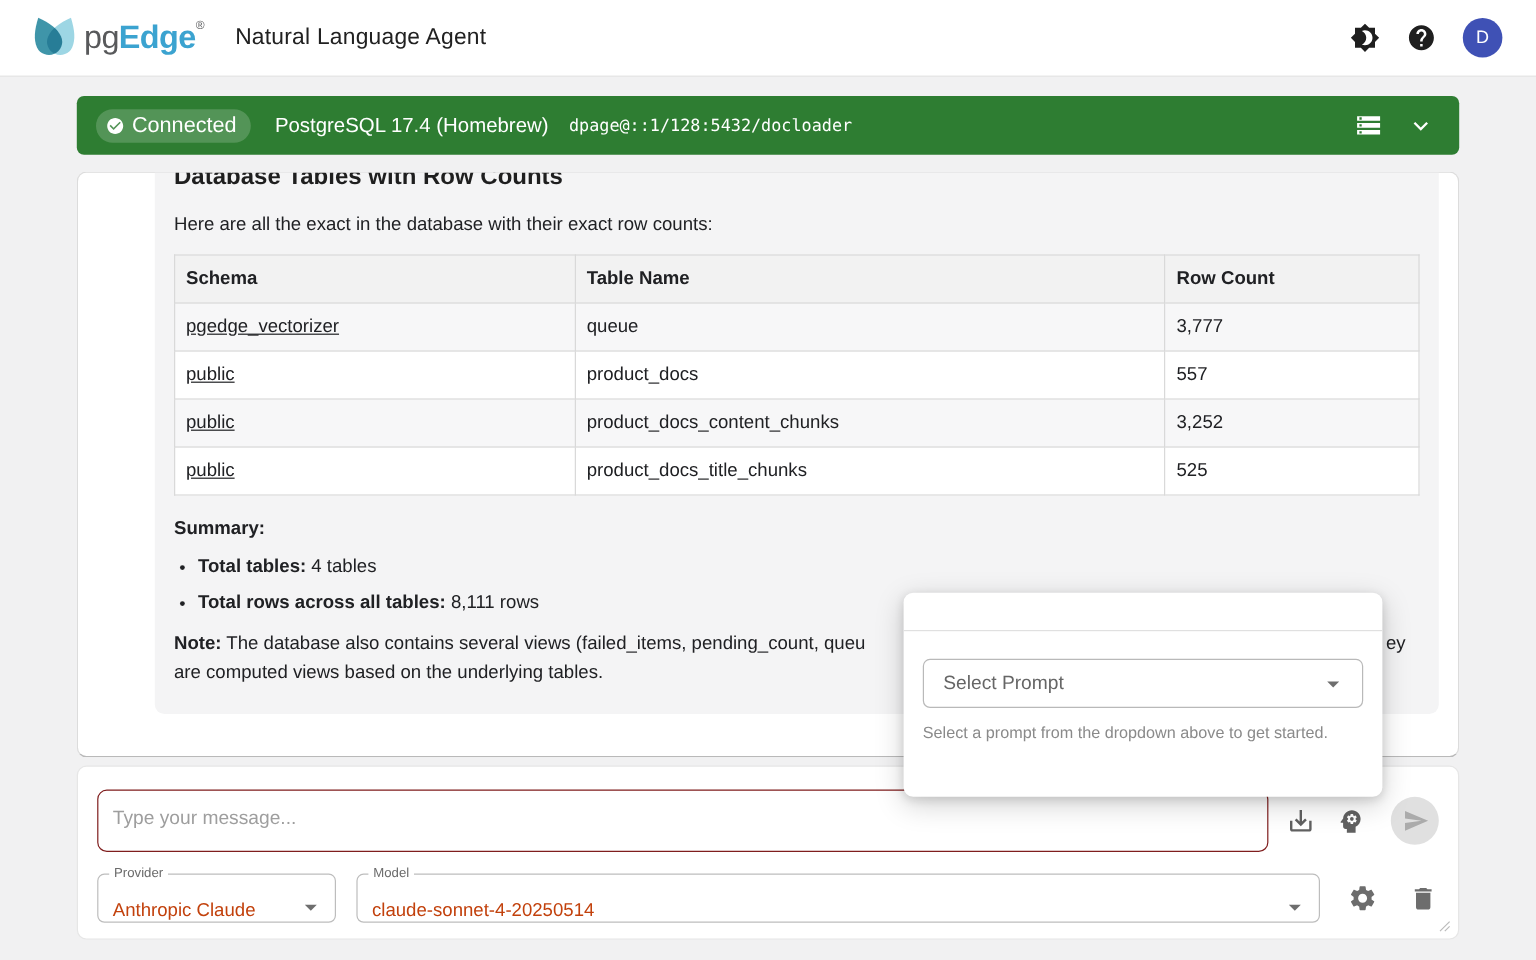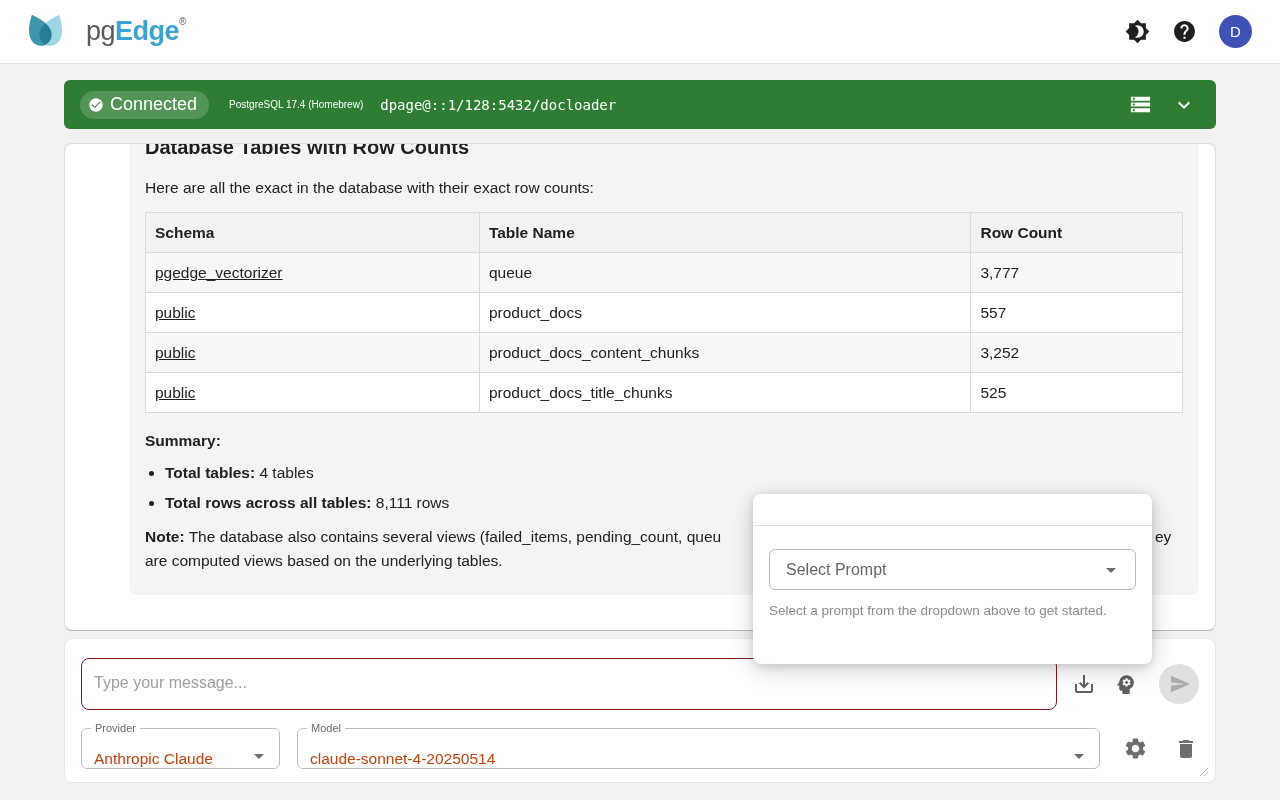--- a/index.html
+++ b/index.html
@@ -10,21 +10,21 @@
     color:#202124;
     position:relative;
   }
   
   .header {
     position:absolute; top:0; left:0; width:1280px; height:64px;
     background:#fff; border-bottom:1px solid var(--header-border,#e2e2e2);
     display:flex; align-items:center; padding:0 28px 0 24px;
   }
   .brand { display:flex; align-items:center; }
-  .brand-text { font-size:27px; letter-spacing:-0.5px; margin-left:18px;text-align:center; }
+  .brand-text { font-size:27px; letter-spacing:-0.5px; margin-left:2px;text-align:center; }
   .brand-pg { color:#58595b; }
   .brand-edge { color:var(--accent-blue,#3ba3d0); font-weight:bold; }
   .brand-reg { font-size:10px; color:#58595b; vertical-align:top; }
   .app-title { font-size:19px; color:#212121; margin-left:26px; letter-spacing:0.2px; }
   .header-right { margin-left:auto; display:flex; align-items:center; gap:22px; }
   .icon-btn { background:none; border:none; cursor:pointer; display:flex; align-items:center; justify-content:center; padding:0; }
   .avatar {
     width:33px; height:33px; border-radius:50%;
     background:var(--avatar-bg,#3f51b5); color:#fff;
     display:flex; align-items:center; justify-content:center;
@@ -34,21 +34,21 @@
   .conn-bar {
     position:absolute; top:80px; left:64px; width:1152px; height:49px;
     background:var(--green,#2e7d32); border-radius:6px;
     display:flex; align-items:center; padding:0 20px 0 16px; color:#fff;
   }
   .conn-pill {
     background:rgba(255,255,255,0.18); border-radius:14px; height:28px;
     display:flex; align-items:center; gap:6px; padding:0 12px 0 8px;
     font-size:18px;
   }
-  .conn-server { font-size:10px; margin-left:20px; }
+  .conn-server { font-size:17px; margin-left:20px; }
   .conn-dsn { font-family:"DejaVu Sans Mono", monospace; font-size:14px; margin-left:17px; }
   .conn-right { margin-left:auto; display:flex; align-items:center; gap:20px; }
   
   .chat-card {
     position:absolute; top:143px; left:64px; width:1152px; height:488px;
     background:#fff; border:1px solid #dcdcdc; border-bottom-color:#b9b9b9;
     border-radius:8px; overflow:hidden;
   }
   .bubble {
     margin:-24px 16px 0 64px;
@@ -126,20 +126,21 @@
     <span>
       <svg width="44" height="42" viewBox="0 0 44 42">
         <g>
           <path d="M16 2 C23 10 27 17 27 24 a11 11 0 0 1 -22 0 C5 17 9 10 16 2 Z" fill="#2a8aa0" opacity="0.9" transform="rotate(-24 16 22)" style="mix-blend-mode:multiply"></path>
           <path d="M27 2 C34 10 38 17 38 24 a11 11 0 0 1 -22 0 C16 17 20 10 27 2 Z" fill="#8ccfdf" opacity="0.85" transform="rotate(24 27 22)" style="mix-blend-mode:multiply"></path>
         </g>
       </svg>
     </span>
     <span class="brand-text"><span class="brand-pg">pg</span><span class="brand-edge">Edge</span><span class="brand-reg">®</span></span>
   </div>
+  <div class="app-title">Natural Language Agent</div>
   <div class="header-right">
     <button class="icon-btn" title="">
       <svg width="25" height="25" viewBox="0 0 24 24" fill="#1f1f1f">
           <path d="M20 8.69V4h-4.69L12 .69 8.69 4H4v4.69L.69 12 4 15.31V20h4.69L12 23.31 15.31 20H20v-4.69L23.31 12 20 8.69zM12 18c-.89 0-1.74-.2-2.5-.55C11.56 16.5 13 14.42 13 12s-1.44-4.5-3.5-5.45C10.26 6.2 11.11 6 12 6c3.31 0 6 2.69 6 6s-2.69 6-6 6z"></path>
         </svg>
     </button>
     <button class="icon-btn">
       <svg width="25" height="25" viewBox="0 0 24 24" fill="#1f1f1f">
           <path d="M12 2C6.48 2 2 6.48 2 12s4.48 10 10 10 10-4.48 10-10S17.52 2 12 2zm1 17h-2v-2h2v2zm2.07-7.75l-.9.92C13.45 12.9 13 13.5 13 15h-2v-.5c0-1.1.45-2.1 1.17-2.83l1.24-1.26c.37-.36.59-.86.59-1.41 0-1.1-.9-2-2-2s-2 .9-2 2H8c0-2.21 1.79-4 4-4s4 1.79 4 4c0 .88-.36 1.68-.93 2.25z"></path>
         </svg>

